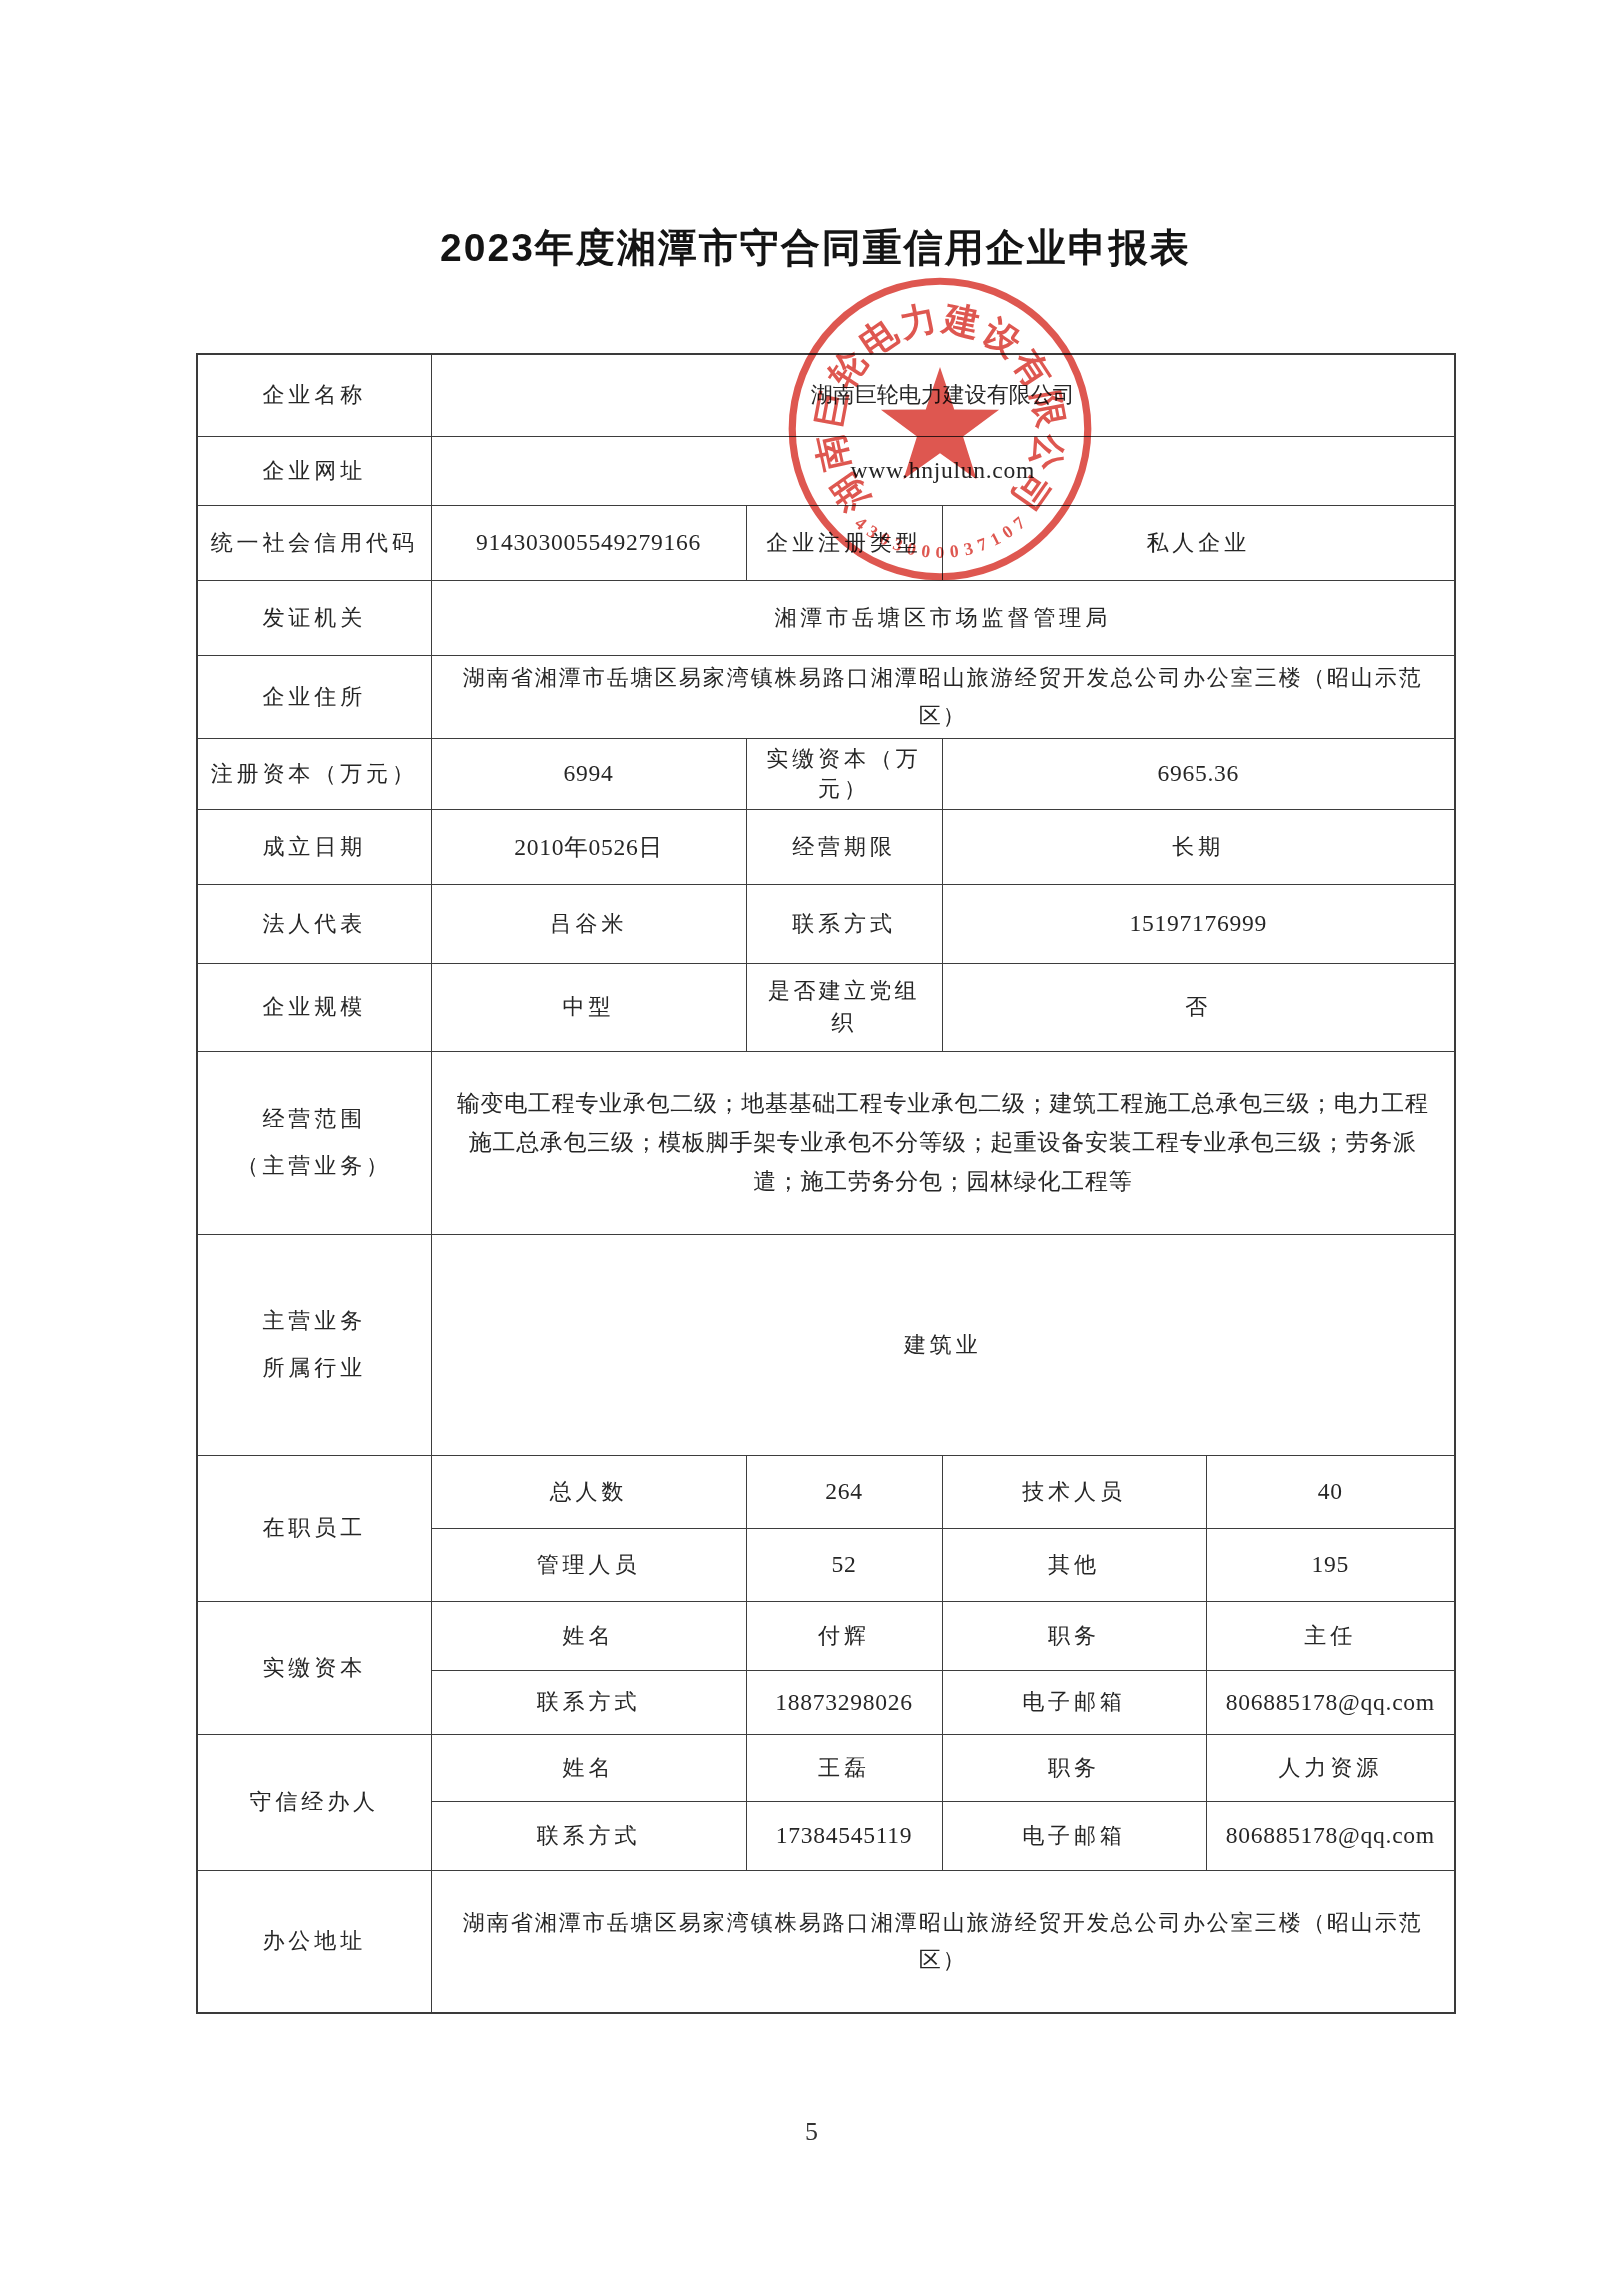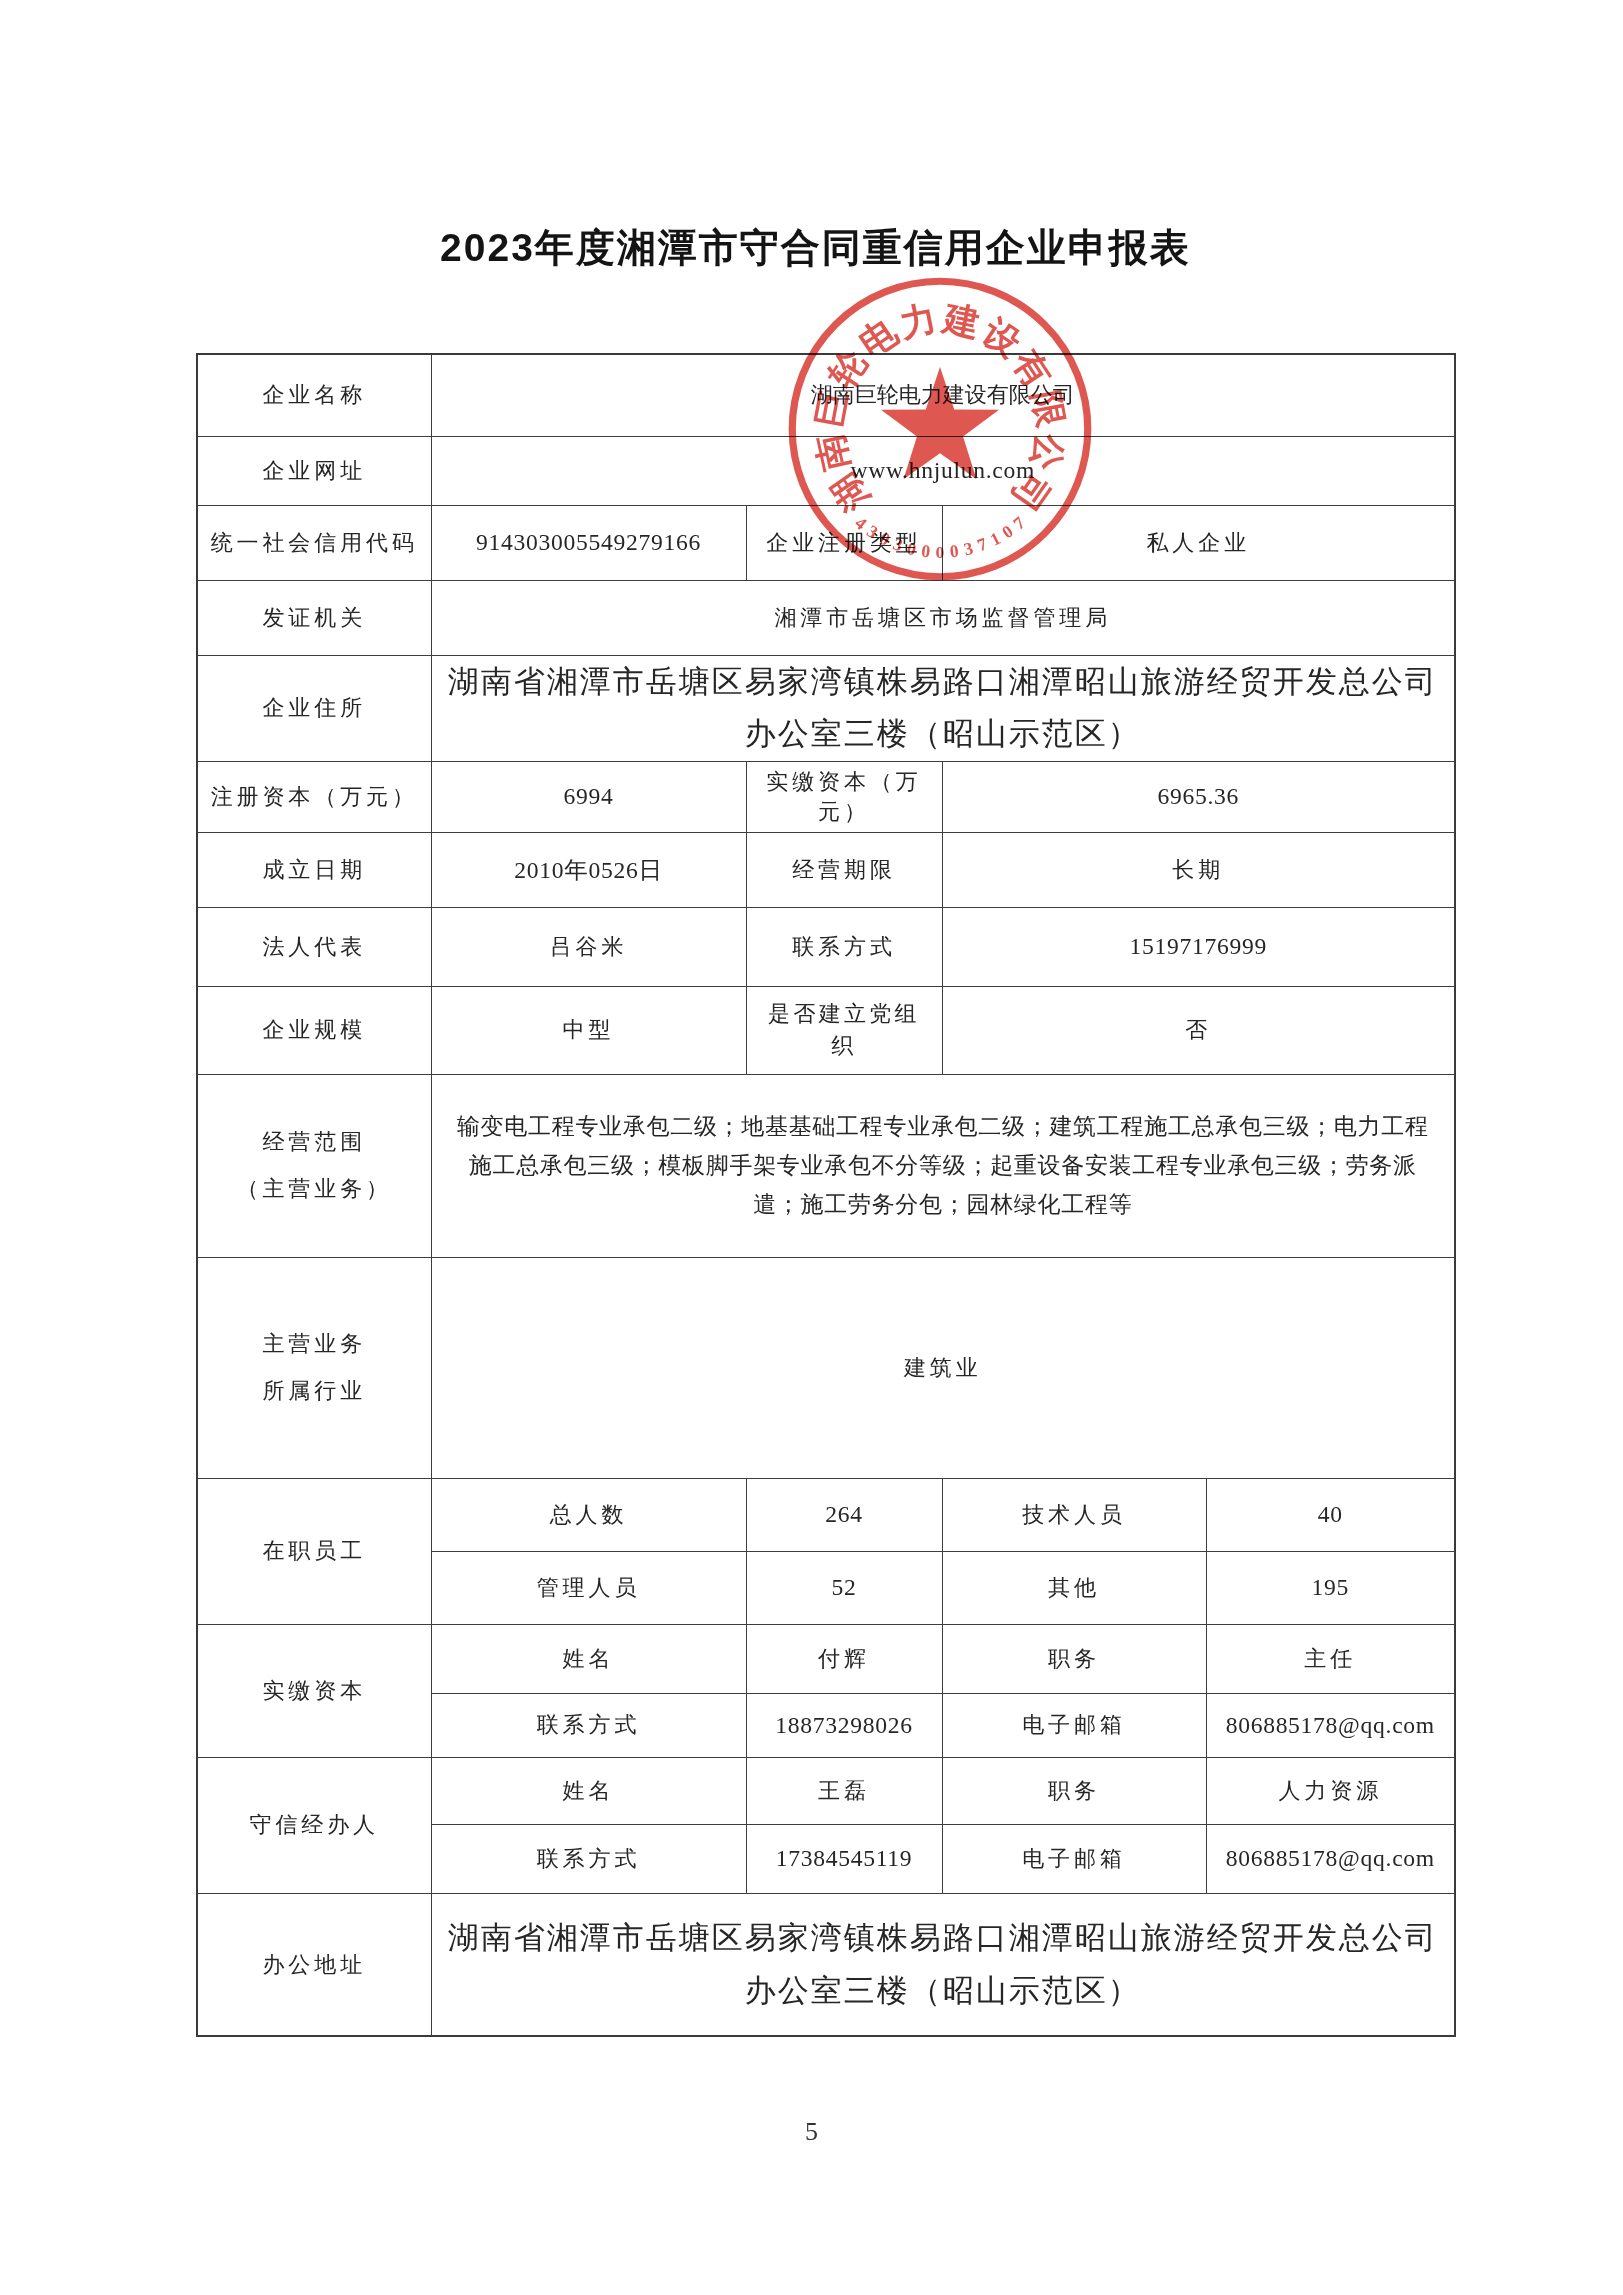--- a/index.html
+++ b/index.html
@@ -7,21 +7,21 @@
         font-family:"Liberation Serif","DejaVu Serif",serif;color:#262626;}
   .title{position:absolute;top:221px;left:4px;width:100%;margin:0;text-align:center;
          font-family:"Liberation Sans","DejaVu Sans",sans-serif;font-weight:bold;
          font-size:39px;letter-spacing:2px;color:#141414;}
   table.form{position:absolute;left:196px;top:353px;width:1260px;border-collapse:collapse;
              table-layout:fixed;border:2px solid #3a3a3a;}
   td{border:1.3px solid #3d3d3d;text-align:center;vertical-align:middle;font-size:22px;
      color:#262626;padding:0 2.6px;}
   td.lab{letter-spacing:3.9px;}
   td.narrow{padding:0 15px;letter-spacing:3.3px;line-height:1.45;}
-  .addr{font-size:31px;letter-spacing:2px;line-height:1.7;padding:0 9.2px;}
+  .addr{font-size:22px;letter-spacing:2px;line-height:1.7;padding:0 9.2px;}
   .scope-text{font-size:23px;letter-spacing:0.7px;line-height:1.7;padding:0 15px;}
   .num{font-size:23.6px;letter-spacing:0.7px;}
   .lab2 div{margin:17px 0;letter-spacing:3.9px;}
   .stamp{position:absolute;left:770px;top:259px;width:340px;height:340px;
          mix-blend-mode:multiply;opacity:0.84;}
   .stamp text{font-family:"Liberation Serif","DejaVu Serif",serif;font-weight:bold;}
   .pagenum{position:absolute;top:2117px;left:0;width:100%;text-align:center;
            font-size:26px;color:#333;}
 </style>
 </head>

